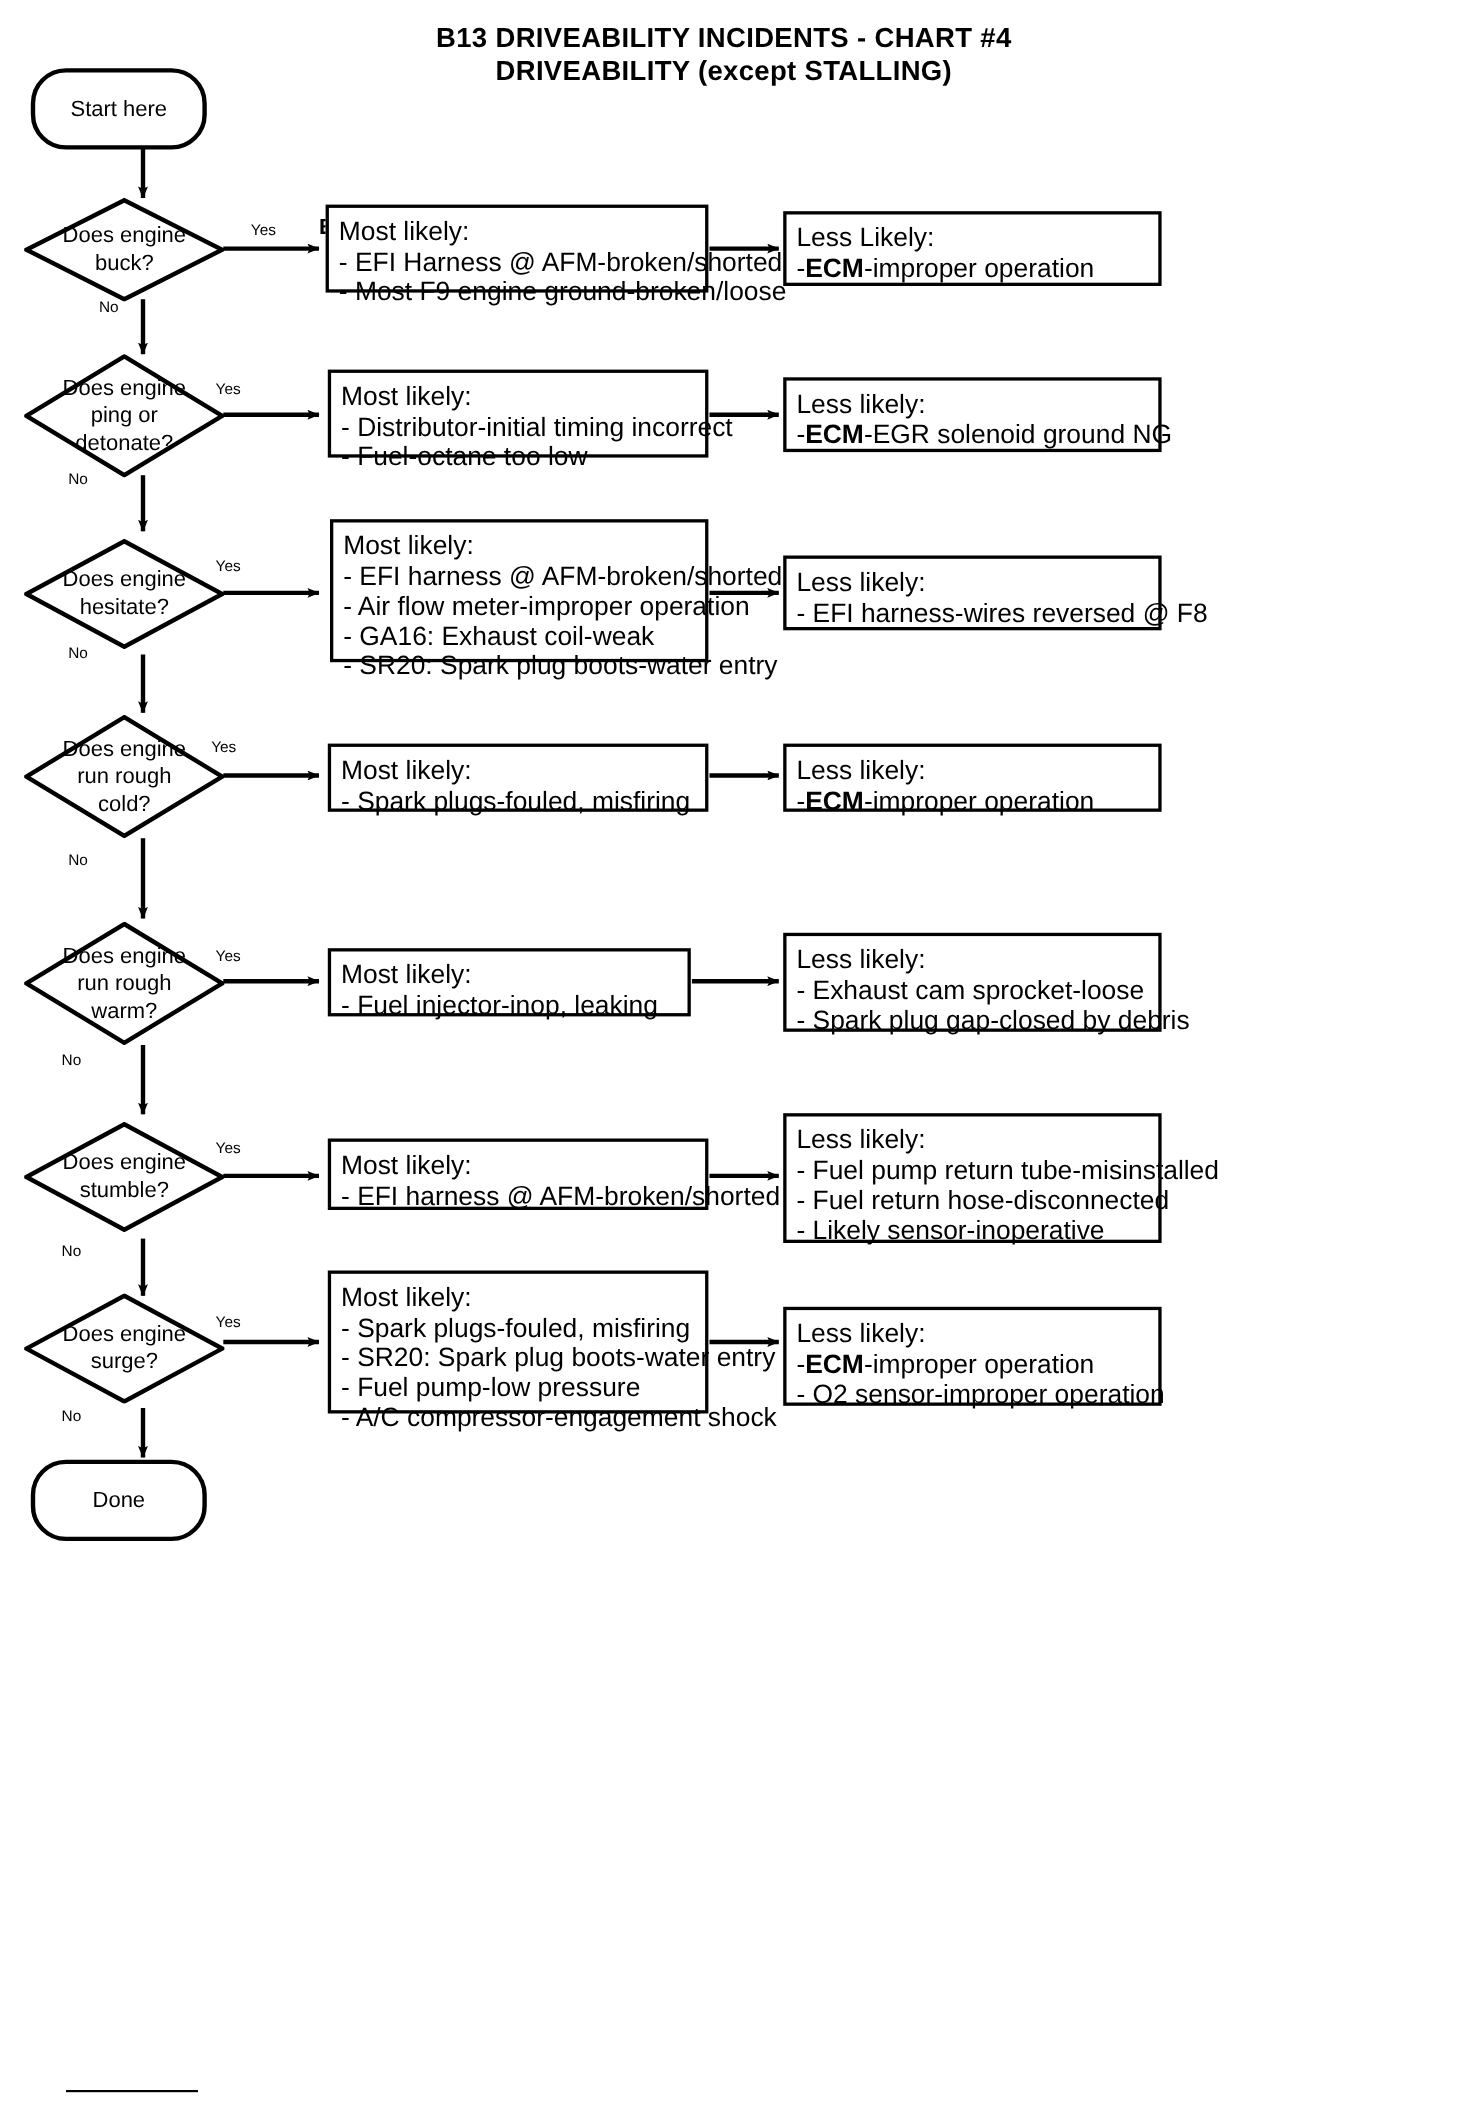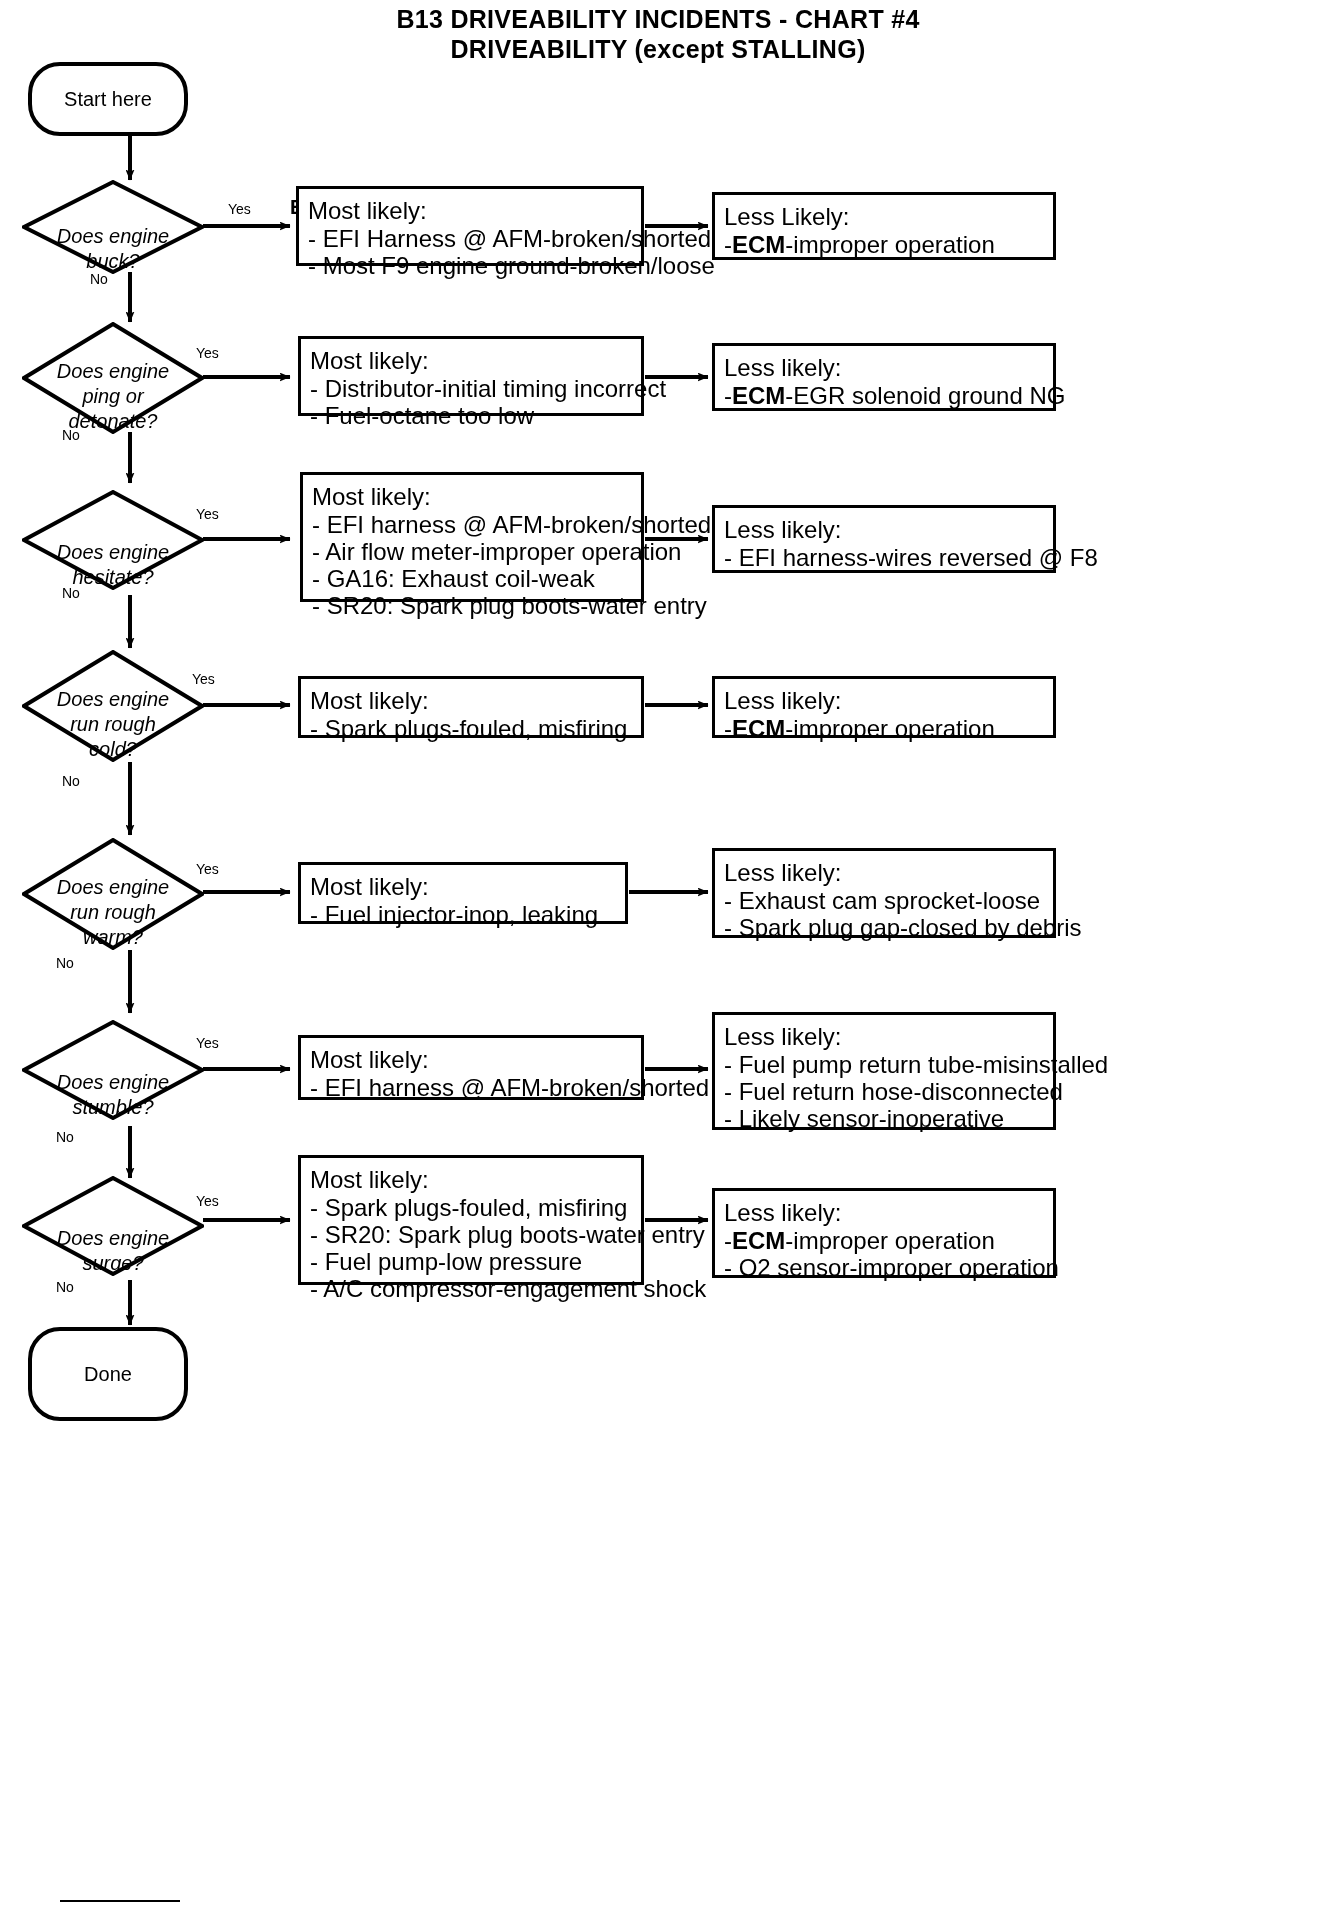--- a/index.html
+++ b/index.html
@@ -20,21 +20,21 @@
     position: absolute;
     left: 0; top: 0;
     width: 1328px;
     height: 1932px;
   }
 
   
   .title-block {
     position: absolute;
     left: 0;
-    top: 4px;
+    top: 20px;
     width: 1316px;
     text-align: center;
   }
   .title-line {
     font-weight: bold;
     font-size: 25px;
     letter-spacing: 0.3px;
     line-height: 30px;
     white-space: nowrap;
   }
@@ -58,24 +58,23 @@
     align-items: center;
     justify-content: center;
     font-size: 20px;
     box-sizing: border-box;
   }
 
   
   .decision {
     position: absolute;
     display: flex;
-    align-items: flex-end;
+    align-items: center;
     justify-content: center;
     box-sizing: border-box;
-    font-style: italic;
   }
   .decision .dtext {
     position: relative;
     z-index: 2;
     text-align: center;
     font-size: 20px;
     line-height: 25px;
     white-space: pre-line;
   }
   .decision .dshape {
@@ -350,19 +349,19 @@
   <div class="infobox" style="left:712px; top:1188px; width:344px; height:90px;">
     <div class="line head">Less likely:</div>
     <div class="line">
       <span>-</span><span class="bold-tok">ECM</span><span>-improper operation</span>
     </div>
     <div class="line">
       <span>-</span><span class="bold-tok"></span><span> O2 sensor-improper operation</span>
     </div>
   </div>
 
-  <div class="terminal" style="left:28px; top:1327px; width:160px; height:94px;">
+  <div class="terminal" style="left:28px; top:1327px; width:160px; height:74px;">
     <span>Done</span>
   </div>
 
   <div class="footer-rule"></div>
 
 </div>
 
 </body></html>

